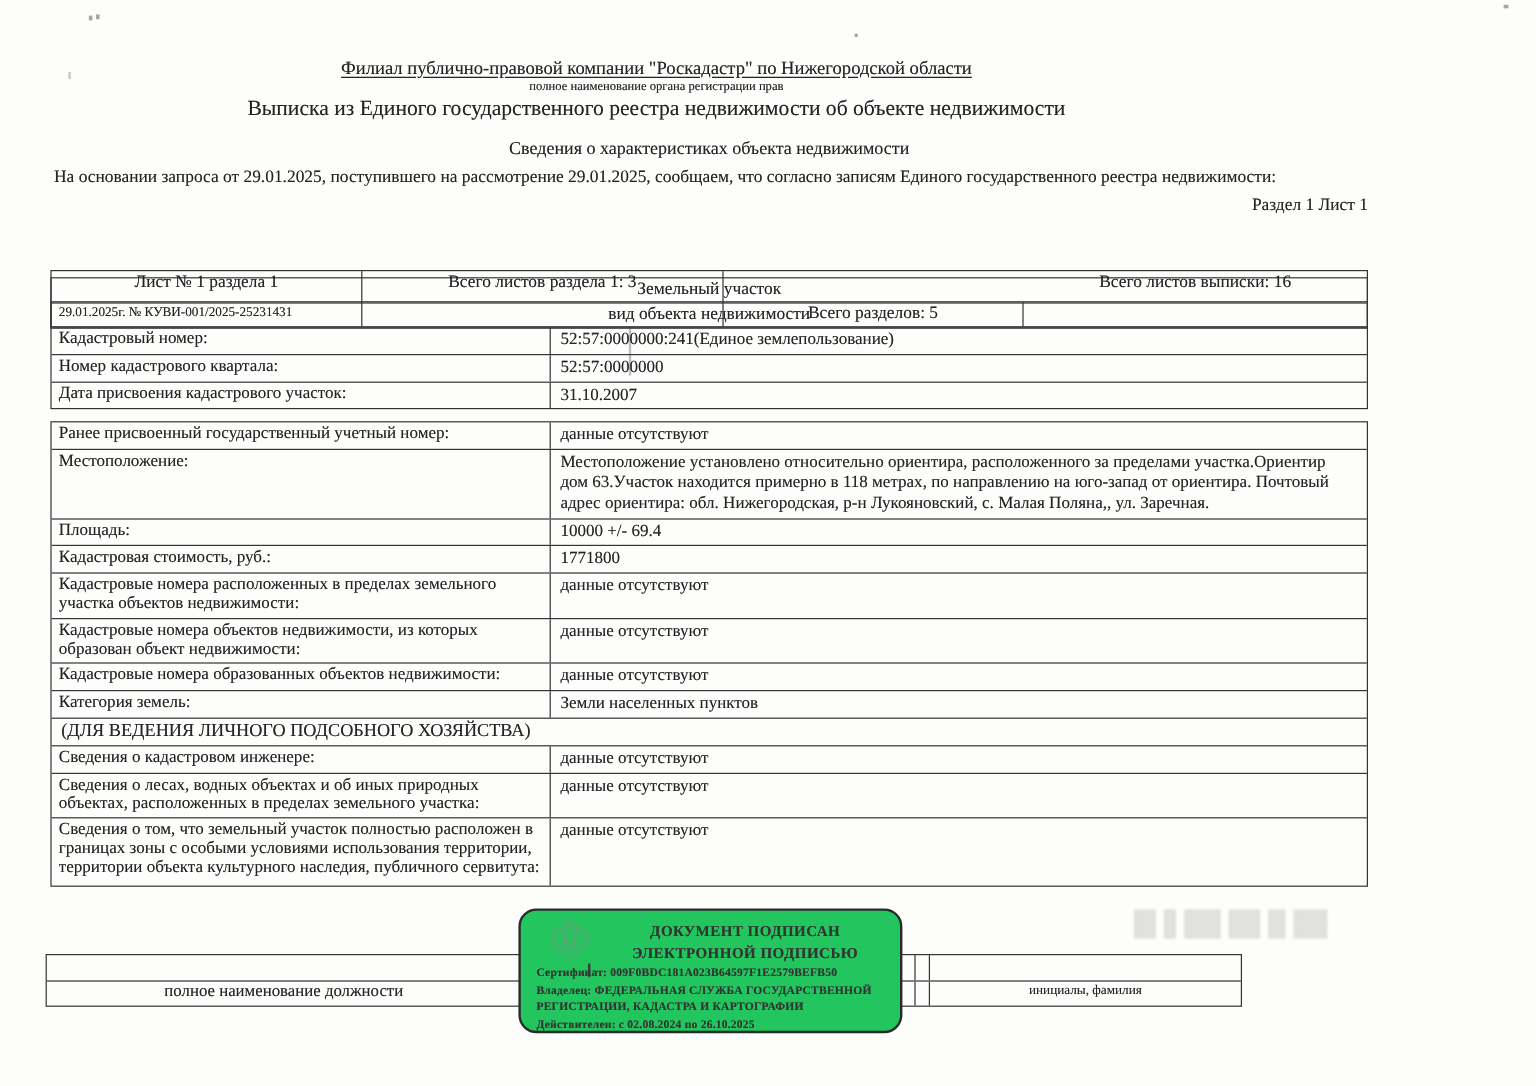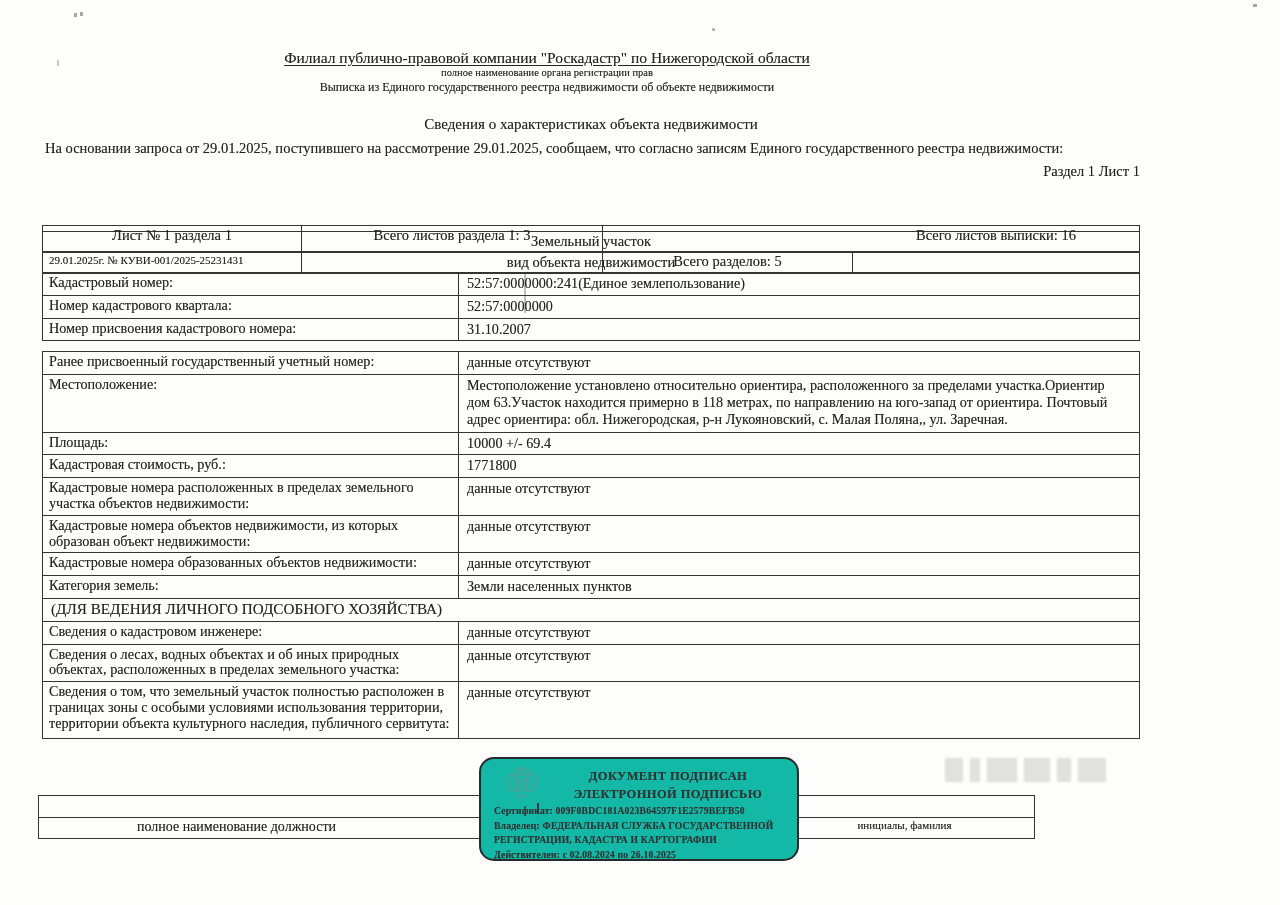--- a/index.html
+++ b/index.html
@@ -8,21 +8,21 @@
     position:relative; width:1280px; height:905px; margin:0 auto;
     background:#fdfdfc; overflow:hidden;
     font-family:"Liberation Serif","DejaVu Serif",serif;
     color:#242424;
     text-shadow:0 0 .35px rgba(40,40,40,.45);
   }
   .abs { position:absolute; }
   .hdr-line { left:40px; width:1014px; text-align:center; }
   .org-name { top:49px; font-size:15.5px; text-decoration:underline; text-underline-offset:2px; }
   .org-caption { top:67px; font-size:10.5px; }
-  .doc-title { top:80px; font-size:12px; }
+  .doc-title { top:80px; font-size:18px; }
   .section-title { left:42px; width:1098px; top:116px; text-align:center; font-size:15px; }
   .intro { left:45px; top:140px; width:1180px; font-size:14.5px; }
   .razdel { left:42px; width:1098px; top:163px; text-align:right; font-size:14.5px; }
 
   .tbl { position:absolute; left:42px; width:1098px; border:1.6px solid #343434; background:transparent; }
   .trow { display:flex; border-top:1.4px solid #343434; min-height:20px; }
   .trow:first-child { border-top:none; }
   .cell-c { flex:1; text-align:center; font-size:14.5px; padding:1px 4px 2px; }
   .cell-b { border-right:1.4px solid #343434; }
   .lbl { width:416px; border-right:1.4px solid #343434; padding:2px 6px 3px 6px; font-size:14.2px; line-height:15.8px; }
@@ -48,21 +48,21 @@
   .frow.top { height:22px; border-bottom:1.4px solid #343434; }
   .frow.bottom { height:20px; }
   .fc-left { flex:0 0 724px; border-right:1.4px solid #343434; }
   .fc-gap { flex:0 0 12px; border-right:1.4px solid #343434; }
   .fc-right { flex:1; text-align:center; font-size:11px; padding-top:1px; }
   .left-caption-wrap { width:395px; text-align:center; font-size:14px; padding-top:1px; }
 
   
   .stamp {
     position:absolute; left:432px; top:757px; width:320px; height:104px;
-    background:#14b8a6; border:2.3px solid #2a2a2a; border-radius:15px; z-index:5;margin-left:47px;
+    background:#22c55e; border:2.3px solid #2a2a2a; border-radius:15px; z-index:5;
   }
   .stamp-title { position:absolute; left:66px; right:8px; text-align:center;
     font-weight:bold; font-size:12.5px; letter-spacing:.4px; color:#333; }
   .st1 { top:10px; } .st2 { top:28px; }
   .stamp-cert { position:absolute; left:13px; right:12px; top:45px;
     font-weight:bold; font-size:9.6px; line-height:14.5px; letter-spacing:.2px; color:#333; }
   .emblem { position:absolute; left:22px; top:5px; width:38px; height:40px; opacity:.55; filter:blur(.4px); }
   .emblem-tick { position:absolute; left:56px; top:44px; width:2px; height:11px; background:#3a3a3a; }
 
   
@@ -122,21 +122,21 @@
     </div>
     <div class="trow">
       <div class="lbl">Кадастровый номер:</div>
       <div class="val">52:57:0000000:241(Единое землепользование)</div>
     </div>
     <div class="trow">
       <div class="lbl">Номер кадастрового квартала:</div>
       <div class="val">52:57:0000000</div>
     </div>
     <div class="trow">
-      <div class="lbl">Номер присвоения кадастрового номера:</div>
+      <div class="lbl">Дата присвоения кадастрового участок:</div>
       <div class="val">31.10.2007</div>
     </div>
   </div>
 
   <div class="tbl" id="details-table">
     <div class="trow mh22">
       <div class="lbl">Ранее присвоенный государственный учетный номер:</div>
       <div class="val">данные отсутствуют</div>
     </div>
     <div class="trow mh52 r-loc">

